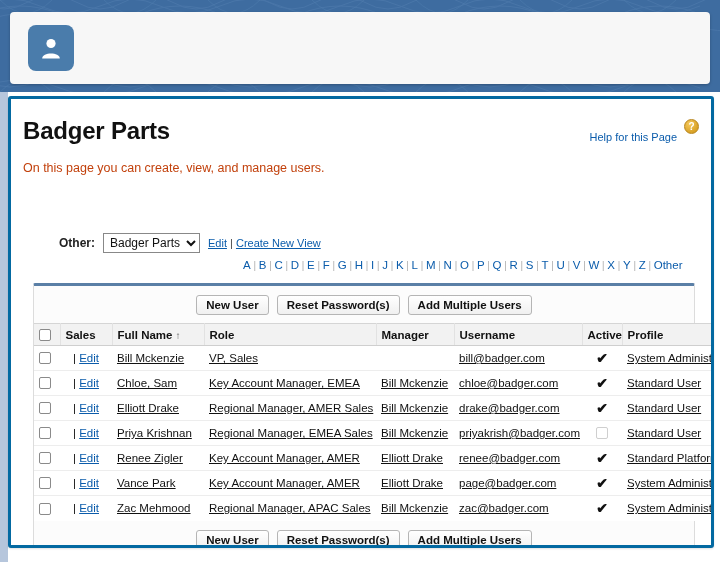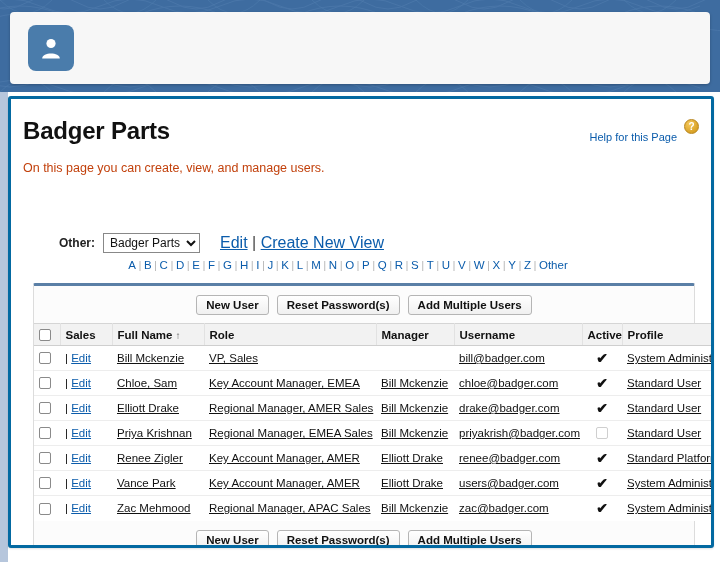--- a/index.html
+++ b/index.html
@@ -133,29 +133,29 @@
   .view-label { font-weight: bold; color: #222; margin-right: 8px; }
   .view-select {
     font-family: "Liberation Sans", sans-serif;
     font-size: 12px;
     padding: 1px 2px;
     border: 1px solid #888;
     background: #fff;
     color: #111;
     height: 20px;
   }
-  .view-links { margin-left: 20px; color: #444; font-size: 16px; }
+  .view-links { margin-left: 8px; color: #444; font-size: 11px; }
   .view-links a { color: #0b5cab; }
 
   
   .alpha-row {
     position: absolute;
     left: 0; top: 160px;
     width: 690px;
-    text-align: center;
+    text-align: right;
     font-size: 11.5px;
     color: #0b5cab;
     padding-right: 16px;
   }
   .alpha-row a { color: #0b5cab; text-decoration: none; padding: 0 2.5px; }
   .alpha-sep { color: #b9b9b9; }
 
   
   .collapse-tab {
     position: absolute;
@@ -241,21 +241,21 @@
   table.users tbody td {
     border-bottom: 1px solid #ededed;
     padding: 4px 5px;
     height: 25px;
     color: #111;
     white-space: nowrap;
     overflow: hidden;
   }
   table.users tbody tr:last-child td { border-bottom: none; }
   table.users a { color: #111; text-decoration: underline; }
-  td.action-cell { color: #9a9a9a; }
+  td.action-cell { color: #9a9a9a; text-align: center; }
   td.action-cell a.edit { color: #0b5cab; text-decoration: underline; }
   .sort-arrow { color: #555; font-size: 10px; margin-left: 3px; }
 
   .cb {
     display: inline-block;
     width: 12px; height: 12px;
     border: 1px solid #8a8a8a;
     border-radius: 2px;
     background: #fff;
     vertical-align: middle;
@@ -411,21 +411,21 @@
             <td class="c-user"><a href="#">renee@badger.com</a></td>
             <td class="c-active"><span class="check">✔</span></td>
             <td class="c-profile"><a href="#">Standard Platform User</a></td>
           </tr>
           <tr>
             <td class="c-act"><span class="cb"></span></td>
             <td class="c-action action-cell"><span>| </span><a href="#" class="edit">Edit</a></td>
             <td class="c-name"><a href="#">Vance Park</a></td>
             <td class="c-role"><a href="#">Key Account Manager, AMER</a></td>
             <td class="c-mgr"><a href="#">Elliott Drake</a></td>
-            <td class="c-user"><a href="#">users@badger.com</a></td>
+            <td class="c-user"><a href="#">page@badger.com</a></td>
             <td class="c-active"><span class="check">✔</span></td>
             <td class="c-profile"><a href="#">System Administrator</a></td>
           </tr>
           <tr>
             <td class="c-act"><span class="cb"></span></td>
             <td class="c-action action-cell"><span>| </span><a href="#" class="edit">Edit</a></td>
             <td class="c-name"><a href="#">Zac Mehmood</a></td>
             <td class="c-role"><a href="#">Regional Manager, APAC Sales</a></td>
             <td class="c-mgr"><a href="#">Bill Mckenzie</a></td>
             <td class="c-user"><a href="#">zac@badger.com</a></td>

